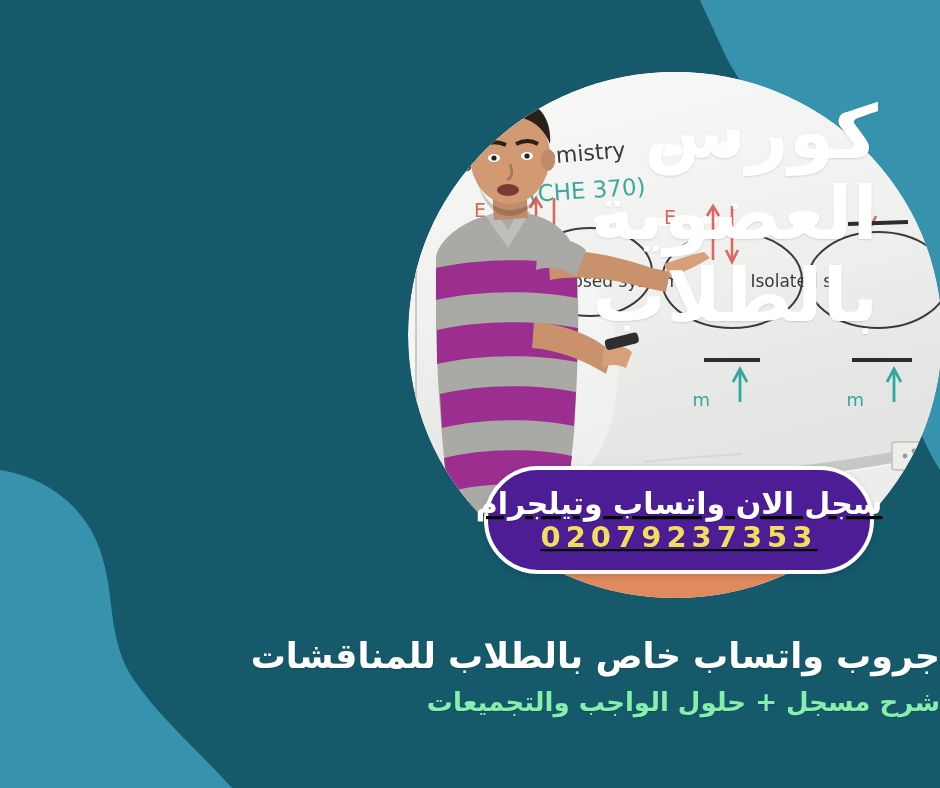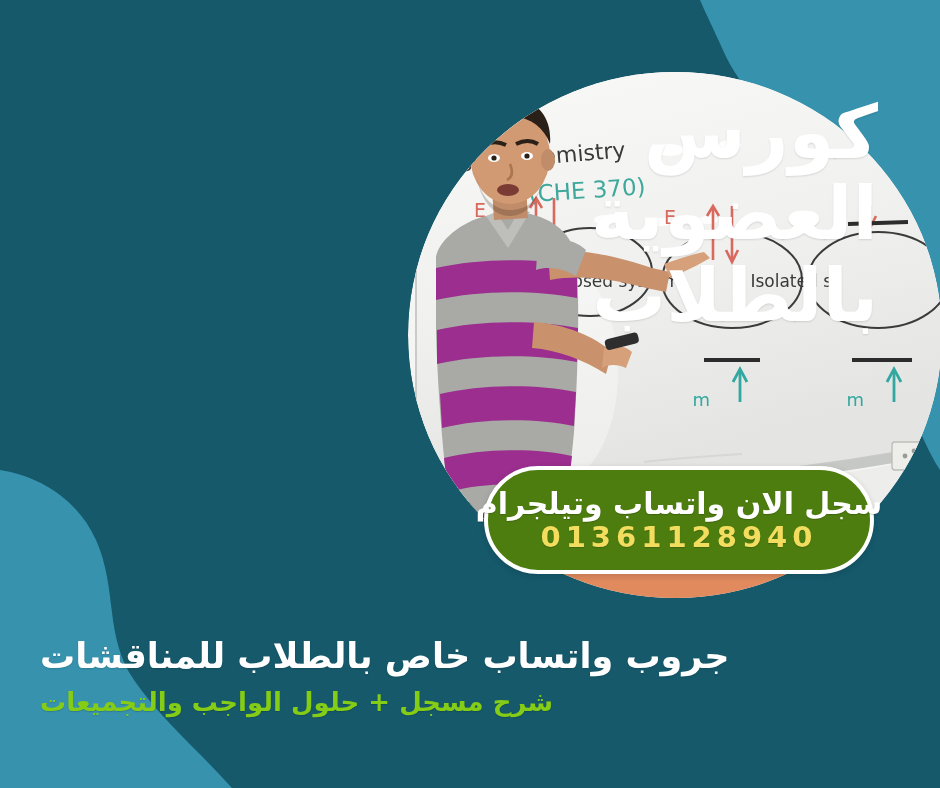--- a/index.html
+++ b/index.html
@@ -48,27 +48,28 @@
   
   .cta-pill{
     position:absolute;
     z-index:7;
     right:66px;
     top:466px;
     width:390px;
     height:108px;
     border:4px solid #ffffff;
     border-radius:56px;
-    background:#4d7c0f;
+    background:#4c1d95;
     display:flex;
     flex-direction:column;
     align-items:center;
     justify-content:center;
     gap:4px;
     box-shadow:0 2px 6px rgba(0,0,0,.14);
+    text-decoration:underline;
   }
   .cta-line1{
     color:#ffffff;
     font-weight:700;
     font-size:30px;
     line-height:1;
     white-space:nowrap;
     text-shadow:0 1px 1px rgba(0,0,0,.18);
   }
   .cta-phone{
@@ -82,34 +83,34 @@
     white-space:nowrap;
     text-shadow:0 1px 1px rgba(0,0,0,.18);
   }
 
   
   .footer{
     position:absolute;
     z-index:7;
     left:0;right:0;
     top:636px;
-    text-align:left;
+    text-align:right;
     padding-left:40px;
   }
   .footer-main{
     color:#ffffff;
     font-weight:700;
     font-size:35px;
     line-height:1.18;
     white-space:nowrap;
     text-shadow:0 1px 2px rgba(0,0,0,.14);
   }
   .footer-sub{
     margin-top:10px;
-    color:#84cc16;
+    color:#86efac;
     font-weight:700;
     font-size:26px;
     line-height:1.2;
     letter-spacing:2px;
     white-space:nowrap;
     text-shadow:0 1px 1px rgba(0,0,0,.14);
   }
 
   
   .hw{font-family:"DejaVu Sans","Liberation Sans",sans-serif;}
@@ -281,21 +282,21 @@
   </div>
 
   <div class="headline">
     <span class="hl-line">كورس</span>
     <span class="hl-line">العضوية</span>
     <span class="hl-line">بالطلاب</span>
   </div>
 
   <div class="cta-pill">
     <span class="cta-line1">سجل الان واتساب وتيلجرام</span>
-    <span class="cta-phone">01361128940</span>
+    <span class="cta-phone">02079237353</span>
   </div>
 
   <div class="footer">
     <div class="footer-main">جروب واتساب خاص بالطلاب للمناقشات</div>
     <div class="footer-sub">شرح مسجل + حلول الواجب والتجميعات</div>
   </div>
 
 </div>
 
 </body></html>

